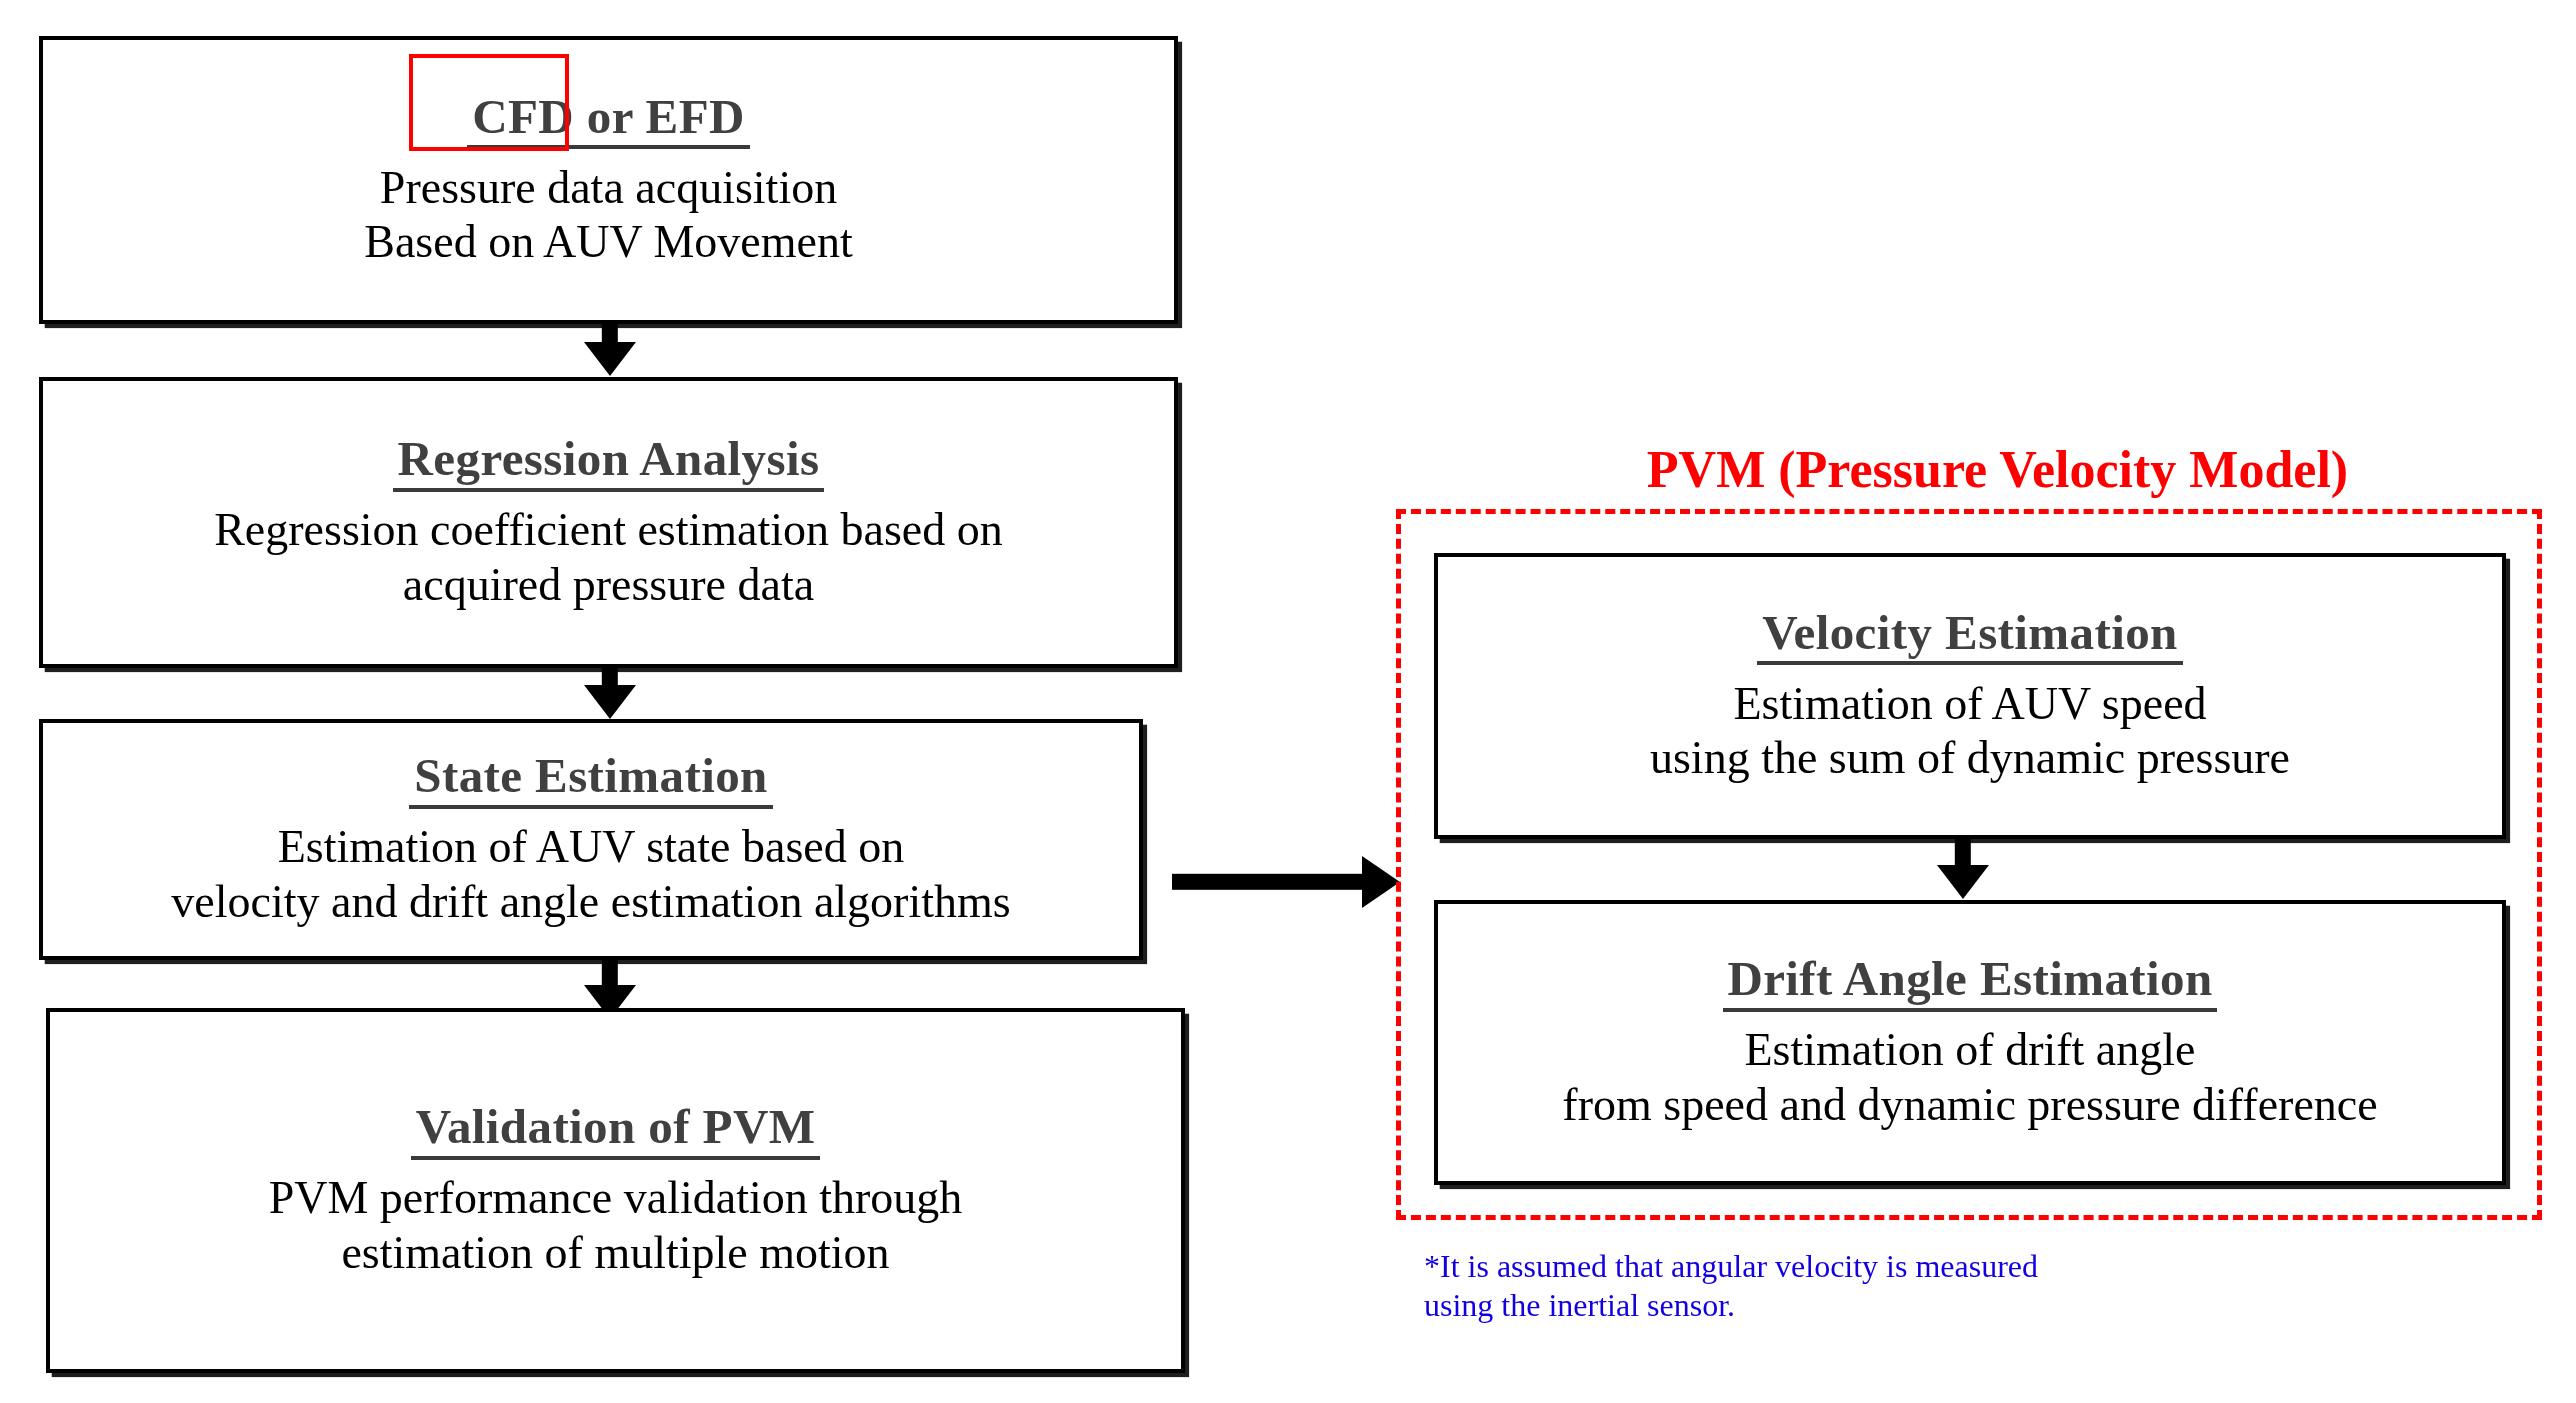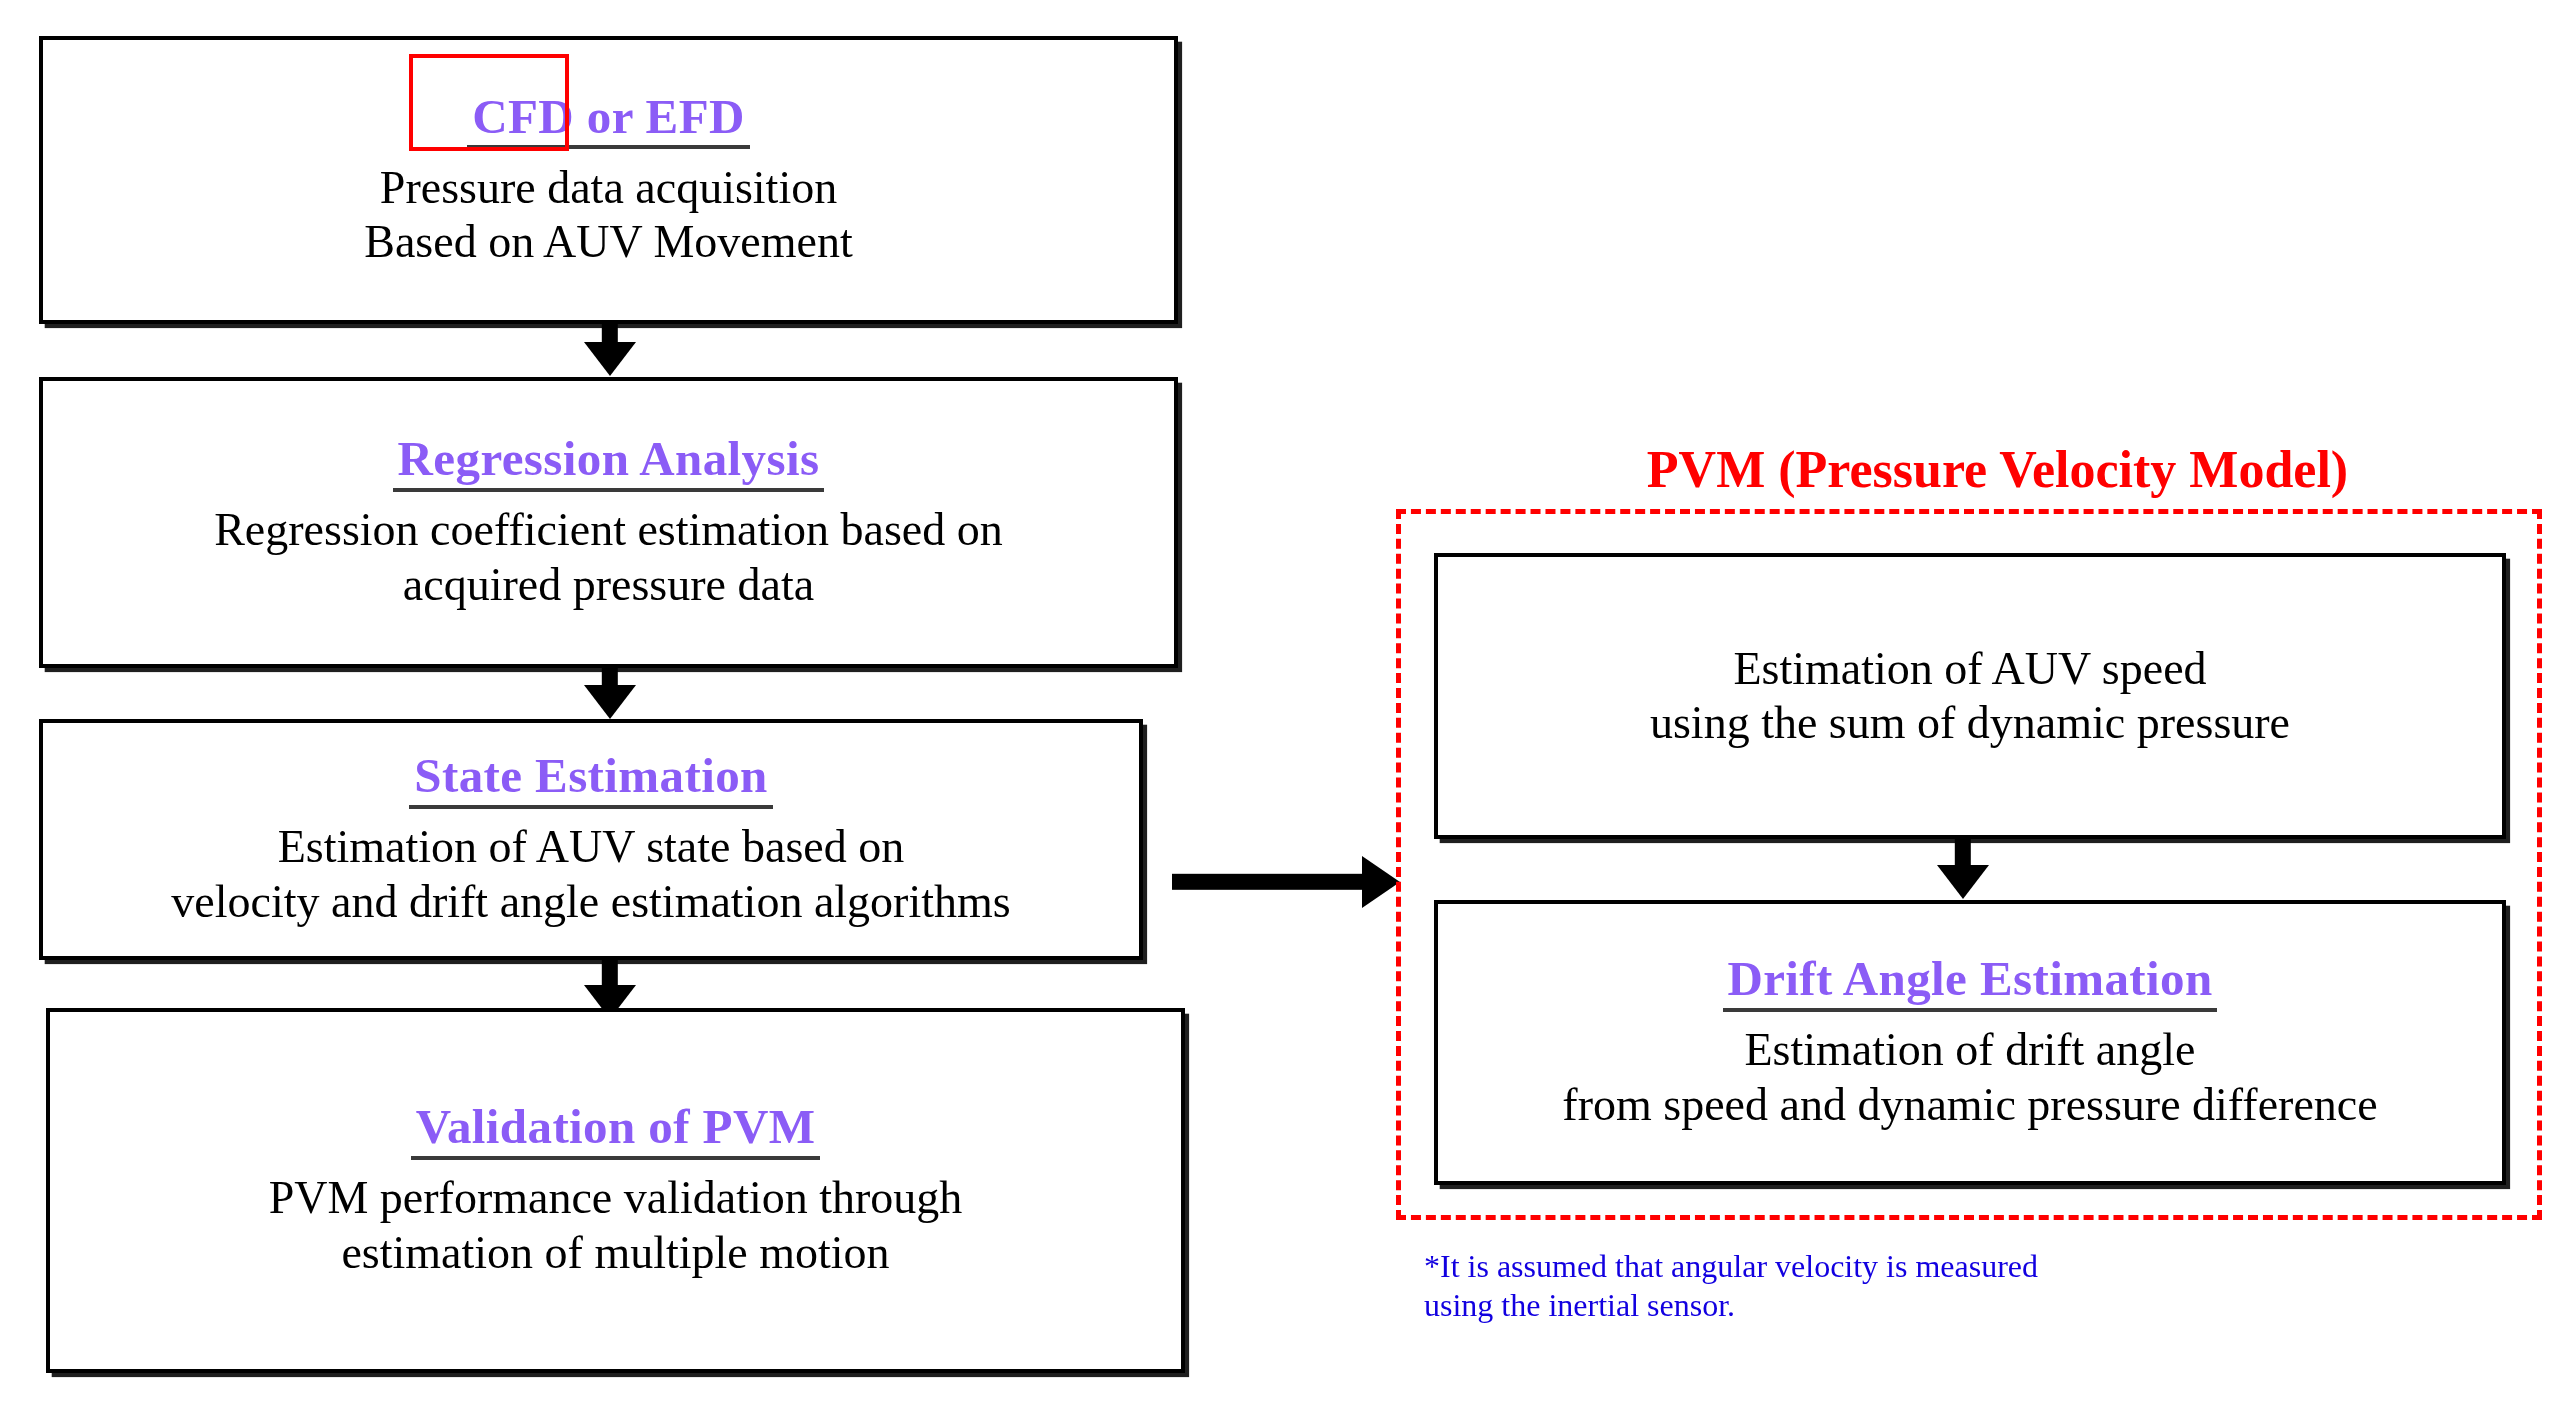--- a/index.html
+++ b/index.html
@@ -27,21 +27,21 @@
     display: flex;
     flex-direction: column;
     align-items: center;
     justify-content: center;
     text-align: center;
   }
   .box-title {
     font-weight: bold;
     font-size: 49px;
     line-height: 1.08;
-    color: #8b5cf6;
+    color: #404040;
     letter-spacing: 0.4px;
     border-bottom: 4.1px solid #3a3a3a;
     padding: 0 4.9px 1.6px 4.9px;
     display: inline-block;
     margin-bottom: 11.5px;
     position: relative;
     white-space: nowrap;
   }
   .box-body {
     font-size: 46px;
@@ -179,20 +179,21 @@
   <div class="arrow-h" style="left:1172px; top:856px; width:228px; height:52px;">
     <div class="shaft" style="width:195px;"></div>
     <div class="head" style="left:190px;"></div>
   </div>
 
   <div id="pvm-title" style="left:1490px; top:444px; width:1015px;">PVM (Pressure Velocity Model)</div>
 
   <div id="pvm-dashed-group" style="left:1396px; top:509px; width:1146px; height:711px;"></div>
 
   <div class="box" style="left:1434px; top:553px; width:1072px; height:286px;">
+    <div class="box-title">Velocity Estimation</div>
     <div class="box-body">Estimation of AUV speed
 using the sum of dynamic pressure</div>
   </div>
 
   <div class="arrow-v" style="left:1963px; top:839px;">
     <div class="shaft" style="height:31px;"></div>
     <div class="head" style="top:26px;"></div>
   </div>
 
   <div class="box" style="left:1434px; top:900px; width:1072px; height:285px;">

